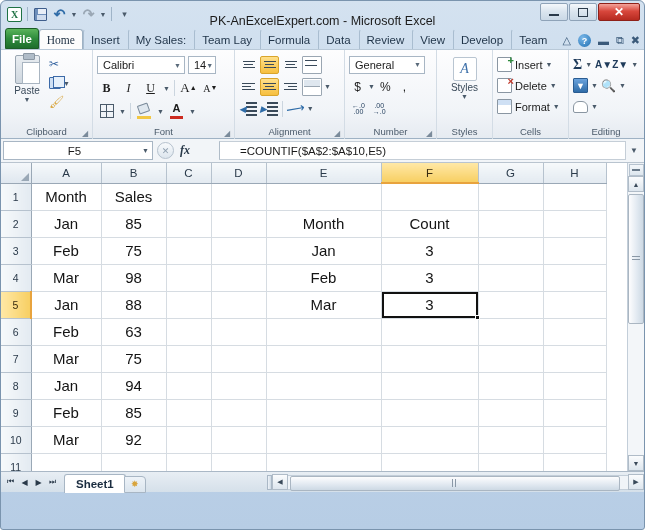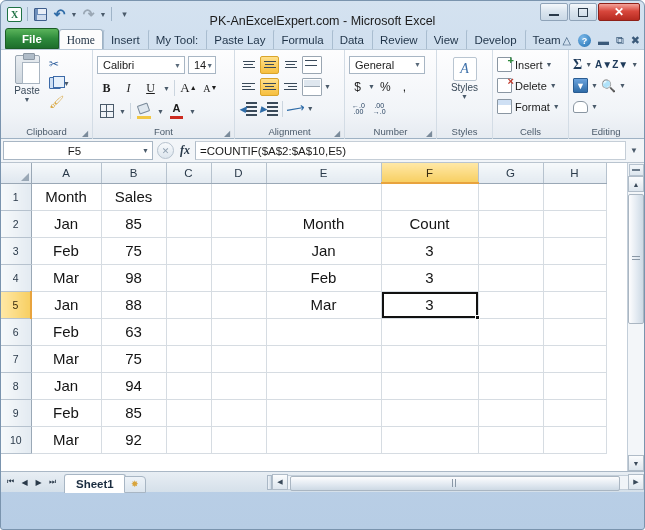--- a/index.html
+++ b/index.html
@@ -74,21 +74,21 @@
     height: 22px; display:flex; align-items:flex-end;
     padding-left: 4px; position: relative;
   }
   .tab {
     height:20px; padding: 0 7px; display:flex;align-items:center;
     font-size:11.5px; color:#1f3348; border:1px solid transparent;
     border-bottom:none; border-radius:3px 3px 0 0;
   }
   .tab.file {
     background: linear-gradient(180deg,#5bb45b 0%,#2e8b3c 50%,#1d6e2c 100%);
-    color:#fff; font-weight:600; height:21px; padding:0 16px;
+    color:#fff; font-weight:600; height:21px; padding:0 6px;
     border-radius:3px 3px 0 0; border:1px solid #1a5d25;
   }
   .tab.active {
     background:#fcfcfc; border-color:#9fb2c4; color:#1b2d40;font-family:Liberation Serif, serif;
   }
   .tabstrip .tab:not(.file):not(.active) { border-left:1px solid #a9bdd0; }
   .ribbon-right {
     position:absolute; right:4px; bottom:2px;
     display:flex; align-items:center; gap:7px;
   }
@@ -213,21 +213,21 @@
     width:150px;height:19px;border:1px solid #a8b6c4;background:#fff;
     display:flex;align-items:center;justify-content:space-between;
     padding:0 3px;
   }
   .namebox .nbtext{flex:1;text-align:center;font-size:11.5px;}
   .fb-btns{display:flex;align-items:center;gap:2px;padding:0 4px;}
   .fb-rnd{width:17px;height:17px;border:1px solid #b6c2ce;border-radius:50%;background:linear-gradient(180deg,#f8fafc,#dde6ee);display:flex;align-items:center;justify-content:center;font-size:9px;color:#90a0b0;}
   .fx{font-family:"Liberation Serif",serif;font-style:italic;font-size:12px;color:#2a3a4a;font-weight:bold;padding:0 5px 0 2px;}
   .fbinput{
     flex:1;height:19px;border:1px solid #c5ced7;border-left:1px solid #b0bcc8;
-    background:#fff;display:flex;align-items:center;padding-left:4px;font-size:11.5px;
+    background:#fff;display:flex;align-items:center;padding-left:20px;font-size:11.5px;margin-left:24px;
   }
   .fbcaret{width:16px;display:flex;align-items:center;justify-content:center;font-size:8px;color:#4a5a6a;}
 
   
   .gridwrap { position:relative; height:308px; background:#fff; display:flex; }
   .gridmain { flex:1; position:relative; overflow:hidden; }
   table.sheet { border-collapse:collapse; table-layout:fixed; width:605px; }
   table.sheet th, table.sheet td { padding:0; }
   .corner {
     width:30px; height:20px;
@@ -372,22 +372,22 @@
           <i class="max-glyph"></i>
         </div>
       <div class="wbtn close">✕</div>
     </div>
   </div>
 
   <div class="tabstrip">
     <div class="tab file">File</div>
     <div class="tab active">Home</div>
     <div class="tab">Insert</div>
-    <div class="tab">My Tool:</div>
-    <div class="tab">Paste Lay</div>
+    <div class="tab">My Sales:</div>
+    <div class="tab">Team Lay</div>
     <div class="tab">Formula</div>
     <div class="tab">Data</div>
     <div class="tab">Review</div>
     <div class="tab">View</div>
     <div class="tab">Develop</div>
     <div class="tab">Team</div>
     <div class="ribbon-right">
       <span class="rr-ico">△</span>
       <span class="help-ico">?</span>
       <span class="rr-ico">▬</span>
@@ -744,20 +744,31 @@
             <td class="rowhead">10</td>
             <td class="cell">Mar</td>
             <td class="cell">92</td>
             <td class="cell"></td>
             <td class="cell"></td>
             <td class="cell"></td>
             <td class="cell"></td>
             <td class="cell"></td>
             <td class="cell"></td>
           </tr>
+          <tr>
+            <td class="rowhead">11</td>
+            <td class="cell"></td>
+            <td class="cell"></td>
+            <td class="cell"></td>
+            <td class="cell"></td>
+            <td class="cell"></td>
+            <td class="cell"></td>
+            <td class="cell"></td>
+            <td class="cell"></td>
+          </tr>
 
         </tbody>
       </table>
     </div>
 
     <div class="vsb">
       <div class="vsb-split">
           <i></i>
         </div>
       <div class="sbbtn">▲</div>

